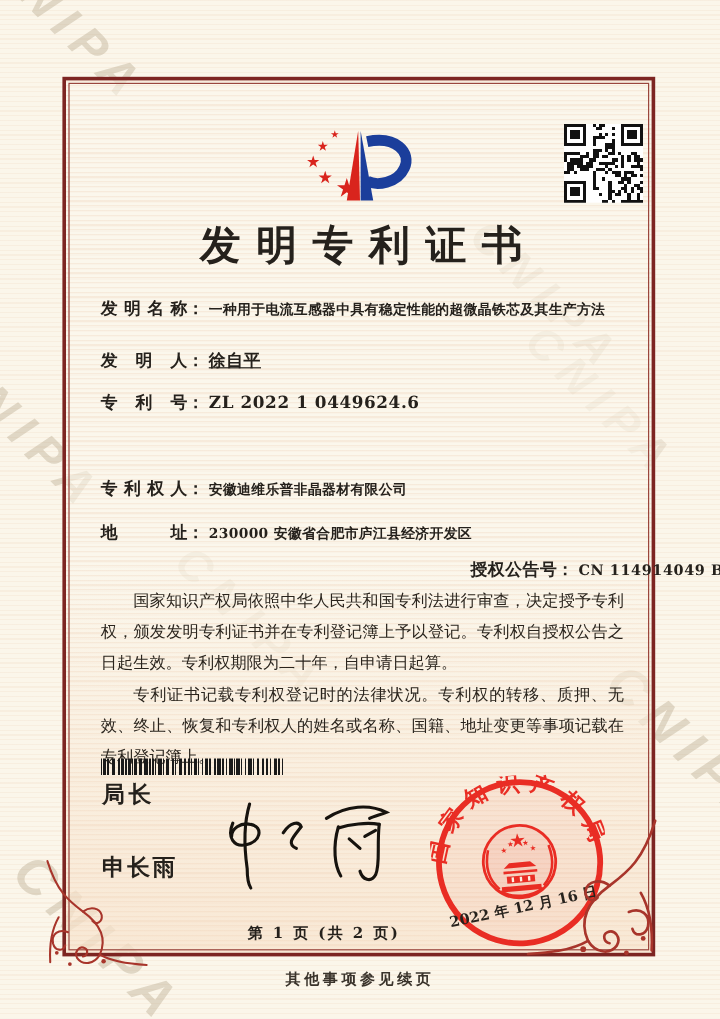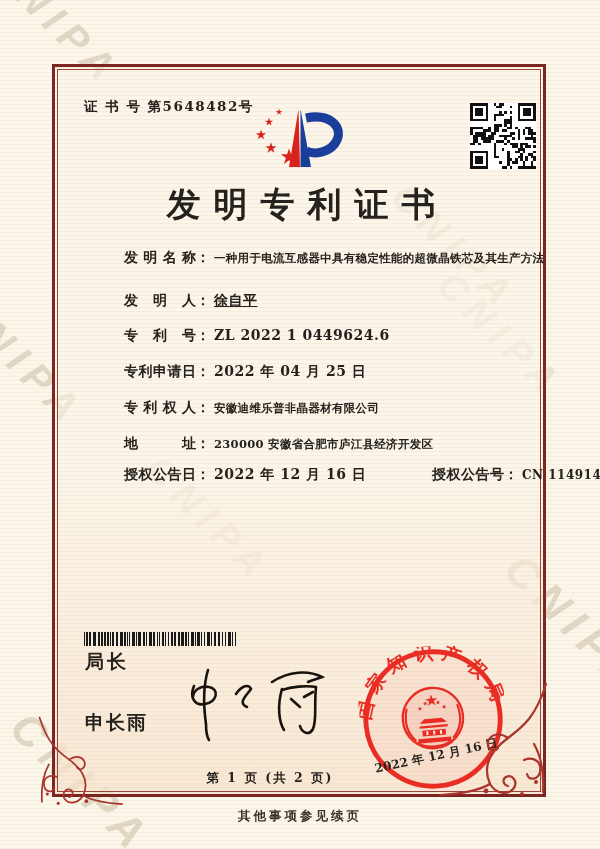--- a/index.html
+++ b/index.html
@@ -29,21 +29,21 @@
       rgba(252,247,237,.55);
     box-sizing:border-box;
   }
   .border-inner{position:absolute;inset:2px;border:1px solid #9a453c;}
   .content{position:absolute;inset:0;z-index:3;}
   .cert-no{position:absolute;left:84px;top:98px;font-size:13.5px;font-weight:700;letter-spacing:1.5px;}
   .logo{position:absolute;left:248px;top:102px;}
   .qr{position:absolute;left:470px;top:103px;}
   .title{position:absolute;left:0;top:182px;width:600px;text-align:center;
     font-size:34px;font-weight:700;letter-spacing:13px;padding-left:15px;box-sizing:border-box;font-family:Liberation Serif, serif;}
-  .frow{position:absolute;left:84px;width:470px;font-size:14px;font-weight:700;white-space:nowrap;margin-left:40px;}
+  .frow{position:absolute;left:84px;width:470px;font-size:14px;font-weight:700;white-space:nowrap;}
   .flabel{display:inline-block;width:72px;text-align:justify;text-align-last:justify;vertical-align:top;}
   .fcolon{display:inline-block;margin-right:4px;}
   .fvalue{letter-spacing:.5px;}
   .v-small{font-size:11.5px;letter-spacing:.3px;}
   .v-mid{font-size:12px;}
   .frow2{position:absolute;left:308px;top:0;font-weight:700;white-space:nowrap;}
   .paras{position:absolute;left:84px;top:488px;width:436px;font-size:13.5px;line-height:26px;
     font-weight:400;color:#2a241d;text-align:justify;}
   .paras p{margin:0;text-indent:2em;}
   .barcode{position:absolute;left:84px;top:632px;}
@@ -68,21 +68,20 @@
   <span class="wm" style="left:128px;top:498px;font-size:38px;color:rgba(190,176,150,.25);">CNIPA</span>
   <span class="wm" style="left:486px;top:600px;font-size:44px;">CNIPA</span>
   <span class="wm" style="left:-8px;top:758px;font-size:44px;">CNIPA</span>
 
   <div class="border-outer">
     <div class="border-inner"></div>
   </div>
 
   <div class="content">
 
-    <div class="cert-no">证 书 号 第5648482号</div>
 
     <svg class="logo" width="100" height="76" viewBox="0 0 100 76">
       <defs>
         <path id="star5" d="M0,-1 L0.2245,-0.309 0.9511,-0.309 0.3633,0.118 0.5878,0.809 0,0.382 -0.5878,0.809 -0.3633,0.118 -0.9511,-0.309 -0.2245,-0.309 Z"></path>
       </defs>
       <g fill="#d9241d">
         <use href="#star5" transform="translate(31,10) scale(3.4)"></use>
         <use href="#star5" transform="translate(21,20) scale(4.4)"></use>
         <use href="#star5" transform="translate(13,33) scale(5.4)"></use>
         <use href="#star5" transform="translate(23,46) scale(5.8)"></use>
@@ -281,38 +280,36 @@
 
     <div class="frow" style="top:249px;">
       <span class="flabel">发明名称</span><span class="fcolon">：</span><span class="fvalue v-small">一种用于电流互感器中具有稳定性能的超微晶铁芯及其生产方法</span>
     </div>
     <div class="frow" style="top:292px;text-decoration:underline;">
       <span class="flabel">发明人</span><span class="fcolon">：</span><span class="fvalue">徐自平</span>
     </div>
     <div class="frow" style="top:327px;">
       <span class="flabel">专利号</span><span class="fcolon">：</span><span class="fvalue">ZL 2022 1 0449624.6</span>
     </div>
-    <div class="frow" style="top:363px;">
-      <span class="flabel">专利申请日</span><span class="fcolon">：</span><span class="fvalue">2022 年 04 月 25 日</span>
-    </div>
     <div class="frow" style="top:399px;">
       <span class="flabel">专利权人</span><span class="fcolon">：</span><span class="fvalue v-small">安徽迪维乐普非晶器材有限公司</span>
     </div>
     <div class="frow" style="top:435px;">
       <span class="flabel">地址</span><span class="fcolon">：</span><span class="fvalue v-small">230000 安徽省合肥市庐江县经济开发区</span>
     </div>
     <div class="frow" style="top:466px;">
-      <span>
-        <span class="flabel">授权公告日</span><span class="fcolon">：</span><span class="fvalue">2022 年 12 月 16 日</span>
-      </span>
       <span class="frow2">
         <span class="flabel">授权公告号</span><span class="fcolon">：</span><span class="fvalue v-mid">CN 114914049 B</span>
       </span>
     </div>
 
+    <div class="paras">
+      <p>国家知识产权局依照中华人民共和国专利法进行审查，决定授予专利权，颁发发明专利证书并在专利登记簿上予以登记。专利权自授权公告之日起生效。专利权期限为二十年，自申请日起算。</p>
+      <p>专利证书记载专利权登记时的法律状况。专利权的转移、质押、无效、终止、恢复和专利权人的姓名或名称、国籍、地址变更等事项记载在专利登记簿上。</p>
+    </div>
 
     <svg class="barcode" width="156" height="14" viewBox="0 0 156 14" id="bcsvg" shape-rendering="crispEdges">
         <rect x="0" y="0" width="1" height="14" fill="#1a1a1a"></rect>
         <rect x="2" y="0" width="2" height="14" fill="#1a1a1a"></rect>
         <rect x="5" y="0" width="2" height="14" fill="#1a1a1a"></rect>
         <rect x="9" y="0" width="3" height="14" fill="#1a1a1a"></rect>
         <rect x="14" y="0" width="2" height="14" fill="#1a1a1a"></rect>
         <rect x="17" y="0" width="2" height="14" fill="#1a1a1a"></rect>
         <rect x="20" y="0" width="2" height="14" fill="#1a1a1a"></rect>
         <rect x="23" y="0" width="2" height="14" fill="#1a1a1a"></rect>

